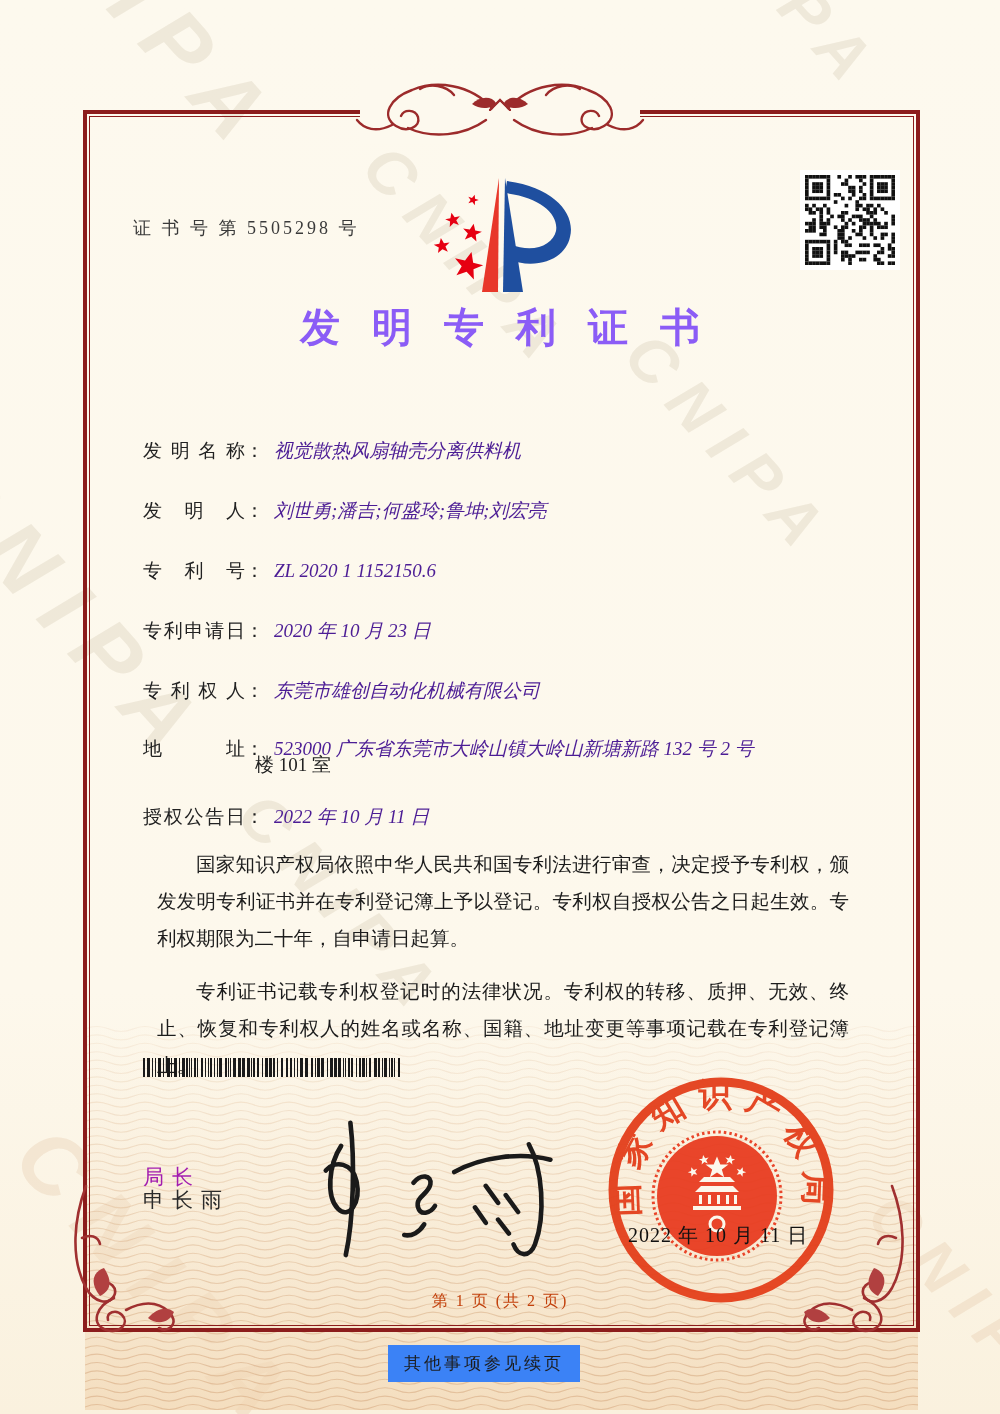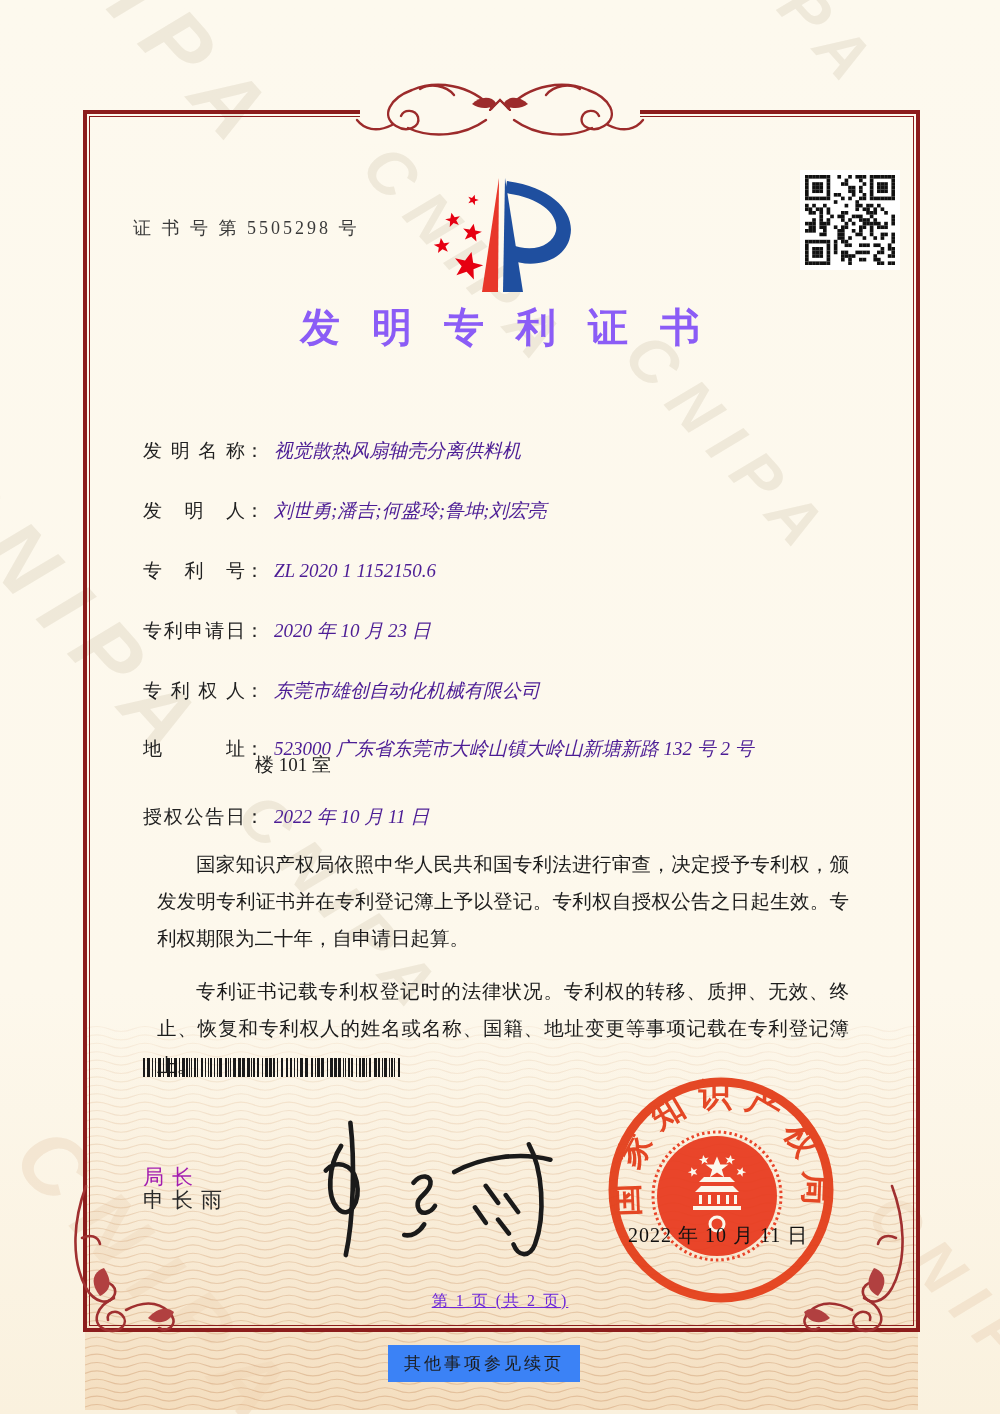--- a/index.html
+++ b/index.html
@@ -41,21 +41,21 @@
   
   .sig-title{position:absolute;left:143px;top:1144px;font-size:21px;letter-spacing:8px;
              font-family:"Liberation Sans","DejaVu Sans",sans-serif;color:#a21caf;margin-top:19px;}
   .sig-name{position:absolute;left:143px;top:1186px;font-size:21px;letter-spacing:8px;
             font-family:"Liberation Sans","DejaVu Sans",sans-serif;color:#2a2a2a;text-align:right;}
   
   .seal-date{position:absolute;left:628px;top:1222px;font-size:20px;color:#111;
              letter-spacing:1px;white-space:nowrap;}
   
   .pageno{position:absolute;left:0;top:1291px;width:100%;text-align:center;
-          font-size:16px;color:#6d28d9;letter-spacing:2px;text-decoration:underline;}
+          font-size:16px;color:#c2410c;letter-spacing:2px;}
   .contnote{position:absolute;left:388px;top:1345px;background:#3b82f6;
             padding:7px 16px;font-size:17px;letter-spacing:3px;color:#1c1c1c;}
   svg{display:block;}
 </style>
 </head>
 <body>
 
 <div class="wm big" style="left:-50px;top:-50px">CNIPA</div>
 <div class="wm" style="left:640px;top:-58px">CNIPA</div>
 <div class="wm" style="left:330px;top:220px">CNIPA</div>

